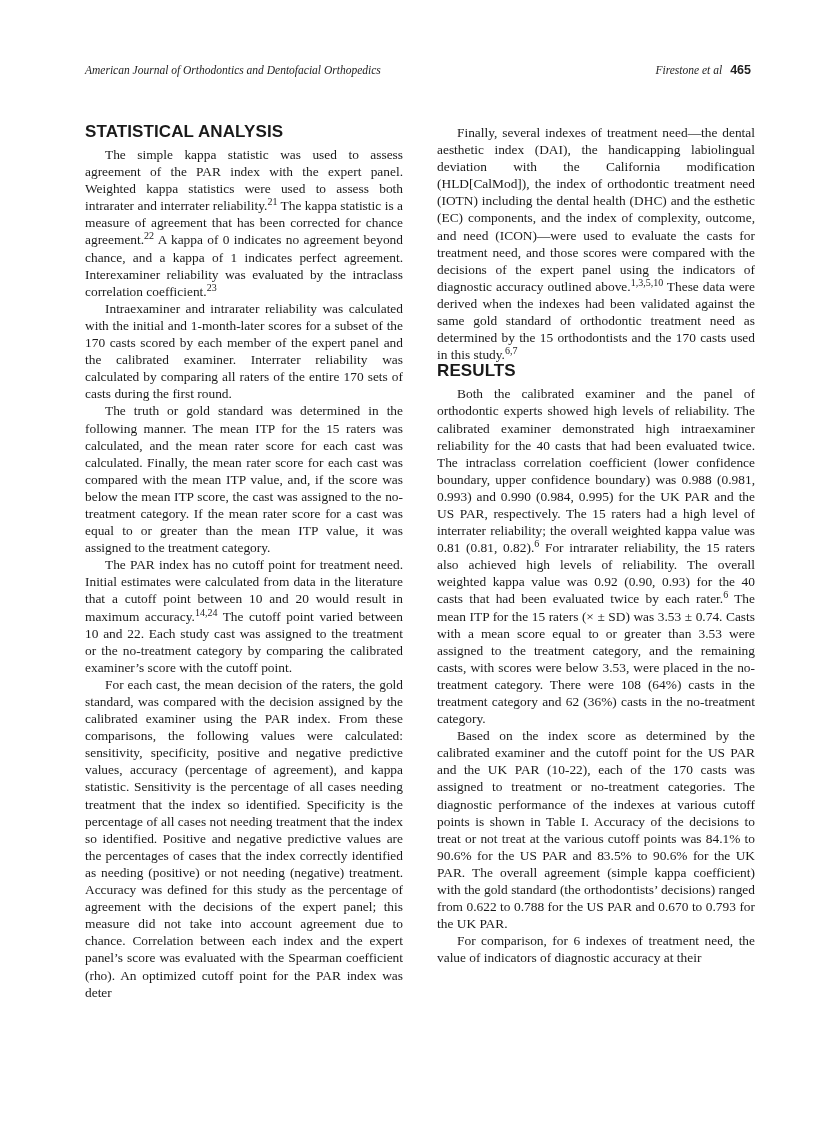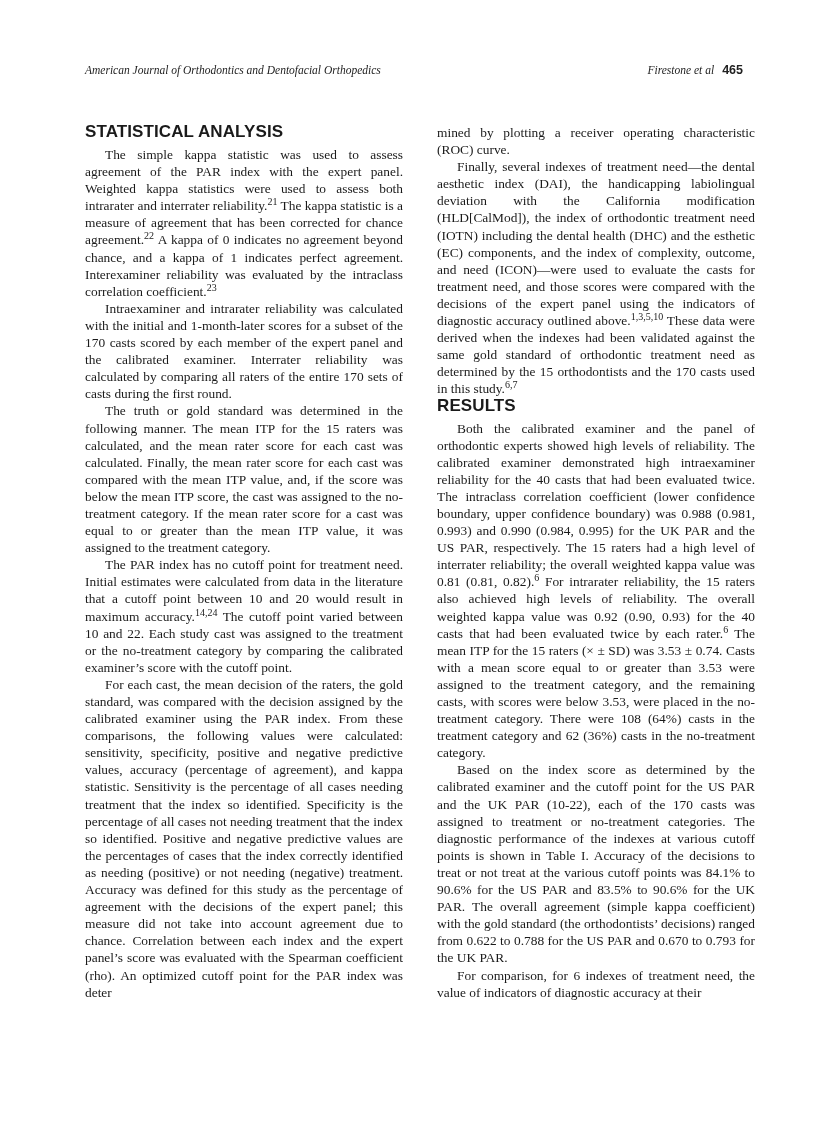--- a/index.html
+++ b/index.html
@@ -1,18 +1,18 @@
 <!DOCTYPE html>
 <html><head>
 <meta charset="utf-8">
 <style>
   html, body { margin: 0; padding: 0; background: #ffffff; }
   body { width: 838px; height: 1122px; position: relative; overflow: hidden; color: #1a1a1a; }
   .header { position: absolute; top: 63px; left: 85px; width: 670px; font-family: "Liberation Serif", serif; font-style: italic; font-size: 11.5px; line-height: 14px; color: #222; }
-  .header .right { position: absolute; right: 12px; top: 0; }
+  .header .right { position: absolute; right: 4px; top: 0; }
   .header .pno { font-family: "Liberation Sans", sans-serif; font-style: normal; font-weight: bold; font-size: 12.5px; margin-left: 8px; }
   .col { position: absolute; top: 124px; width: 318px; font-family: "Liberation Serif", serif; font-size: 13.4px; line-height: 17.1px; text-align: justify; hyphens: manual; }
   .col.left { left: 85px; }
   .col.right { left: 437px; }
   h2 { font-family: "Liberation Sans", sans-serif; font-weight: bold; font-size: 17px; margin: 0 0 6px 0; line-height: 16px; letter-spacing: 0.1px; }
   h2.spaced { }
   p { margin: 0; text-indent: 20px; }
   p.noindent { text-indent: 0; }
   sup { font-size: 10px; line-height: 0; vertical-align: 5px; }
 </style>
@@ -29,19 +29,18 @@
 <div class="col left">
   <h2>STATISTICAL ANALYSIS</h2>
   <p><span>The simple kappa statistic was used to assess agreement of the PAR index with the expert panel. Weighted kappa statistics were used to assess both intrarater and interrater reliability.</span><sup>21</sup><span> The kappa statistic is a measure of agreement that has been corrected for chance agreement.</span><sup>22</sup><span> A kappa of 0 indicates no agree­ment beyond chance, and a kappa of 1 indicates perfect agreement. Interexaminer reliability was evaluated by the intraclass correlation coefficient.</span><sup>23</sup></p>
   <p>Intraexaminer and intrarater reliability was calcu­lated with the initial and 1-month-later scores for a subset of the 170 casts scored by each member of the expert panel and the calibrated examiner. Interrater reliability was calculated by comparing all raters of the entire 170 sets of casts during the first round.</p>
   <p>The truth or gold standard was determined in the following manner. The mean ITP for the 15 raters was calculated, and the mean rater score for each cast was calculated. Finally, the mean rater score for each cast was compared with the mean ITP value, and, if the score was below the mean ITP score, the cast was assigned to the no-treatment category. If the mean rater score for a cast was equal to or greater than the mean ITP value, it was assigned to the treatment category.</p>
   <p><span>The PAR index has no cutoff point for treatment need. Initial estimates were calculated from data in the literature that a cutoff point between 10 and 20 would result in maximum accuracy.</span><sup>14,24</sup><span> The cutoff point varied between 10 and 22. Each study cast was as­signed to the treatment or the no-treatment category by comparing the calibrated examiner’s score with the cutoff point.</span></p>
   <p>For each cast, the mean decision of the raters, the gold standard, was compared with the decision as­signed by the calibrated examiner using the PAR index. From these comparisons, the following values were calculated: sensitivity, specificity, positive and negative predictive values, accuracy (percentage of agreement), and kappa statistic. Sensitivity is the percentage of all cases needing treatment that the index so identified. Specificity is the percentage of all cases not needing treatment that the index so identified. Positive and negative predictive values are the percentages of cases that the index correctly identified as needing (positive) or not needing (negative) treatment. Accuracy was defined for this study as the percentage of agreement with the decisions of the expert panel; this measure did not take into account agreement due to chance. Corre­lation between each index and the expert panel’s score was evaluated with the Spearman coefficient (rho). An optimized cutoff point for the PAR index was deter­</p>
 </div>
 
 <div class="col right">
-  <p class="noindent">mined by plotting a receiver operating characteristic (ROC) curve.</p>
   <p><span>Finally, several indexes of treatment need—the dental aesthetic index (DAI), the handicapping labio­lingual deviation with the California modification (HLD[CalMod]), the index of orthodontic treatment need (IOTN) including the dental health (DHC) and the esthetic (EC) components, and the index of complexity, outcome, and need (ICON)—were used to evaluate the casts for treatment need, and those scores were com­pared with the decisions of the expert panel using the indicators of diagnostic accuracy outlined above.</span><sup>1,3,5,10</sup><span> These data were derived when the indexes had been validated against the same gold standard of orthodontic treatment need as determined by the 15 orthodontists and the 170 casts used in this study.</span><sup>6,7</sup></p>
   <h2 class="spaced">RESULTS</h2>
   <p><span>Both the calibrated examiner and the panel of orthodontic experts showed high levels of reliability. The calibrated examiner demonstrated high intraexam­iner reliability for the 40 casts that had been evaluated twice. The intraclass correlation coefficient (lower confidence boundary, upper confidence boundary) was 0.988 (0.981, 0.993) and 0.990 (0.984, 0.995) for the UK PAR and the US PAR, respectively. The 15 raters had a high level of interrater reliability; the overall weighted kappa value was 0.81 (0.81, 0.82).</span><sup>6</sup><span> For intrarater reliability, the 15 raters also achieved high levels of reliability. The overall weighted kappa value was 0.92 (0.90, 0.93) for the 40 casts that had been evaluated twice by each rater.</span><sup>6</sup><span> The mean ITP for the 15 raters (× ± SD) was 3.53 ± 0.74. Casts with a mean score equal to or greater than 3.53 were assigned to the treatment category, and the remaining casts, with scores were below 3.53, were placed in the no-treatment category. There were 108 (64%) casts in the treatment category and 62 (36%) casts in the no-treatment cate­gory.</span></p>
   <p>Based on the index score as determined by the calibrated examiner and the cutoff point for the US PAR and the UK PAR (10-22), each of the 170 casts was assigned to treatment or no-treatment categories. The diagnostic performance of the indexes at various cutoff points is shown in Table I. Accuracy of the decisions to treat or not treat at the various cutoff points was 84.1% to 90.6% for the US PAR and 83.5% to 90.6% for the UK PAR. The overall agreement (simple kappa coefficient) with the gold standard (the orthodon­tists’ decisions) ranged from 0.622 to 0.788 for the US PAR and 0.670 to 0.793 for the UK PAR.</p>
   <p>For comparison, for 6 indexes of treatment need, the value of indicators of diagnostic accuracy at their</p>
 </div>
 
 </body></html>

